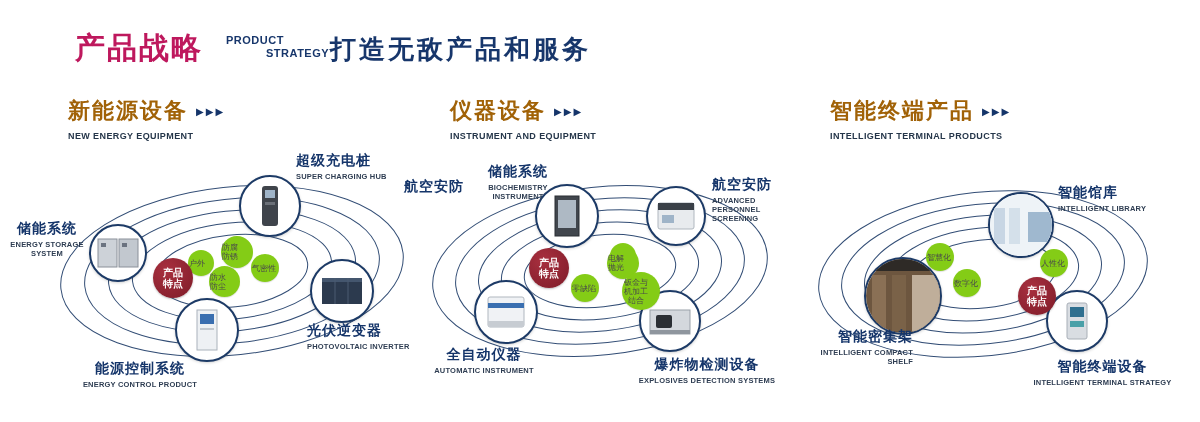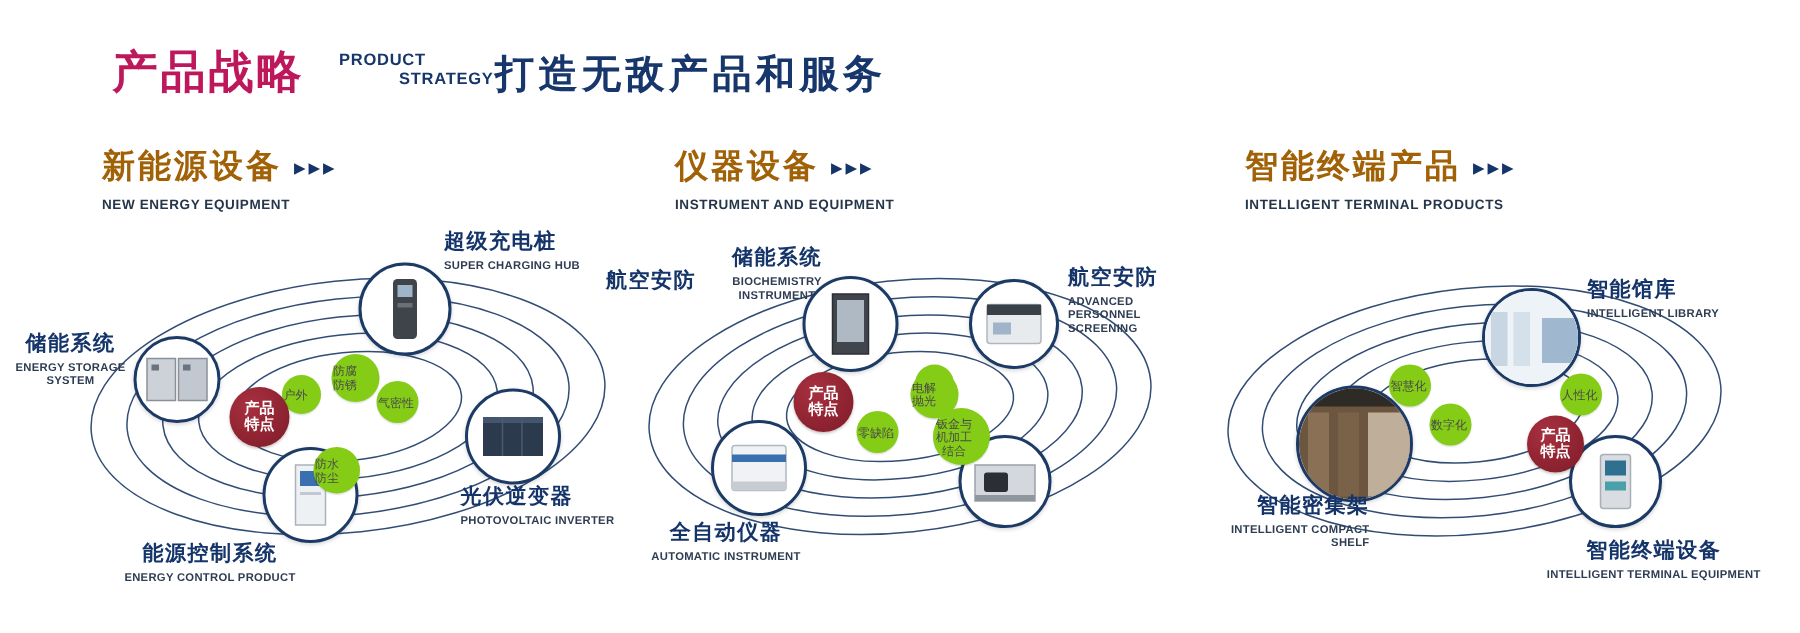--- a/index.html
+++ b/index.html
@@ -145,21 +145,21 @@
   </div>
   <div class="bubble" style="left:188px; top:250px; width:26px; height:26px;">
     <span class="ft">户外</span>
   </div>
   <div class="bubble" style="left:221px; top:236px; width:32px; height:32px;">
     <span class="ft" style="width:18px;">防腐防锈</span>
   </div>
   <div class="bubble" style="left:251px; top:254px; width:28px; height:28px;">
     <span class="ft">气密性</span>
   </div>
-  <div class="bubble" style="left:209px; top:266px; width:31px; height:31px;margin-top:32px;">
+  <div class="bubble" style="left:209px; top:266px; width:31px; height:31px;">
     <span class="ft" style="width:18px;">防水防尘</span>
   </div>
 
   <div class="plabel ta-c" style="left:2px; top:220px; width:90px;">
     <span class="zh">储能系统</span>
     <span class="en">ENERGY STORAGE SYSTEM</span>
   </div>
   <div class="plabel ta-l" style="left:296px; top:152px; width:130px;">
     <span class="zh">超级充电桩</span>
     <span class="en">SUPER CHARGING HUB</span>
@@ -227,20 +227,24 @@
   <div class="plabel ta-l" style="left:404px; top:178px; width:80px;">
     <span class="zh">航空安防</span>
   </div>
   <div class="plabel ta-l" style="left:712px; top:176px; width:100px;">
     <span class="zh">航空安防</span>
     <span class="en" style="width:92px;">ADVANCED PERSONNEL SCREENING</span>
   </div>
   <div class="plabel ta-c" style="left:428px; top:346px; width:112px;">
     <span class="zh">全自动仪器</span>
     <span class="en">AUTOMATIC INSTRUMENT</span>
+  </div>
+  <div class="plabel ta-c" style="left:634px; top:356px; width:146px;">
+    <span class="zh">爆炸物检测设备</span>
+    <span class="en">EXPLOSIVES DETECTION SYSTEMS</span>
   </div>
 
   <div class="pcircle" style="left:988px; top:192px; width:66px; height:66px;">
     <svg width="66" height="66">
       <rect width="66" height="66" fill="#eef3f7"></rect>
       <rect x="4" y="16" width="11" height="36" fill="#c8d6e4"></rect>
       <rect x="19" y="16" width="11" height="36" fill="#d4e0ea"></rect>
       <rect x="38" y="20" width="24" height="30" fill="#9fb8cf"></rect>
     </svg>
   </div>
@@ -279,16 +283,16 @@
   <div class="plabel ta-l" style="left:1058px; top:184px; width:110px;">
     <span class="zh">智能馆库</span>
     <span class="en">INTELLIGENT LIBRARY</span>
   </div>
   <div class="plabel ta-r" style="left:798px; top:328px; width:115px;">
     <span class="zh">智能密集架</span>
     <span class="en">INTELLIGENT COMPACT SHELF</span>
   </div>
   <div class="plabel ta-c" style="left:1030px; top:358px; width:145px;">
     <span class="zh">智能终端设备</span>
-    <span class="en">INTELLIGENT TERMINAL EQUIPMENT</span>
+    <span class="en">INTELLIGENT TERMINAL STRATEGY</span>
   </div>
 
 </div>
 
 </body></html>

